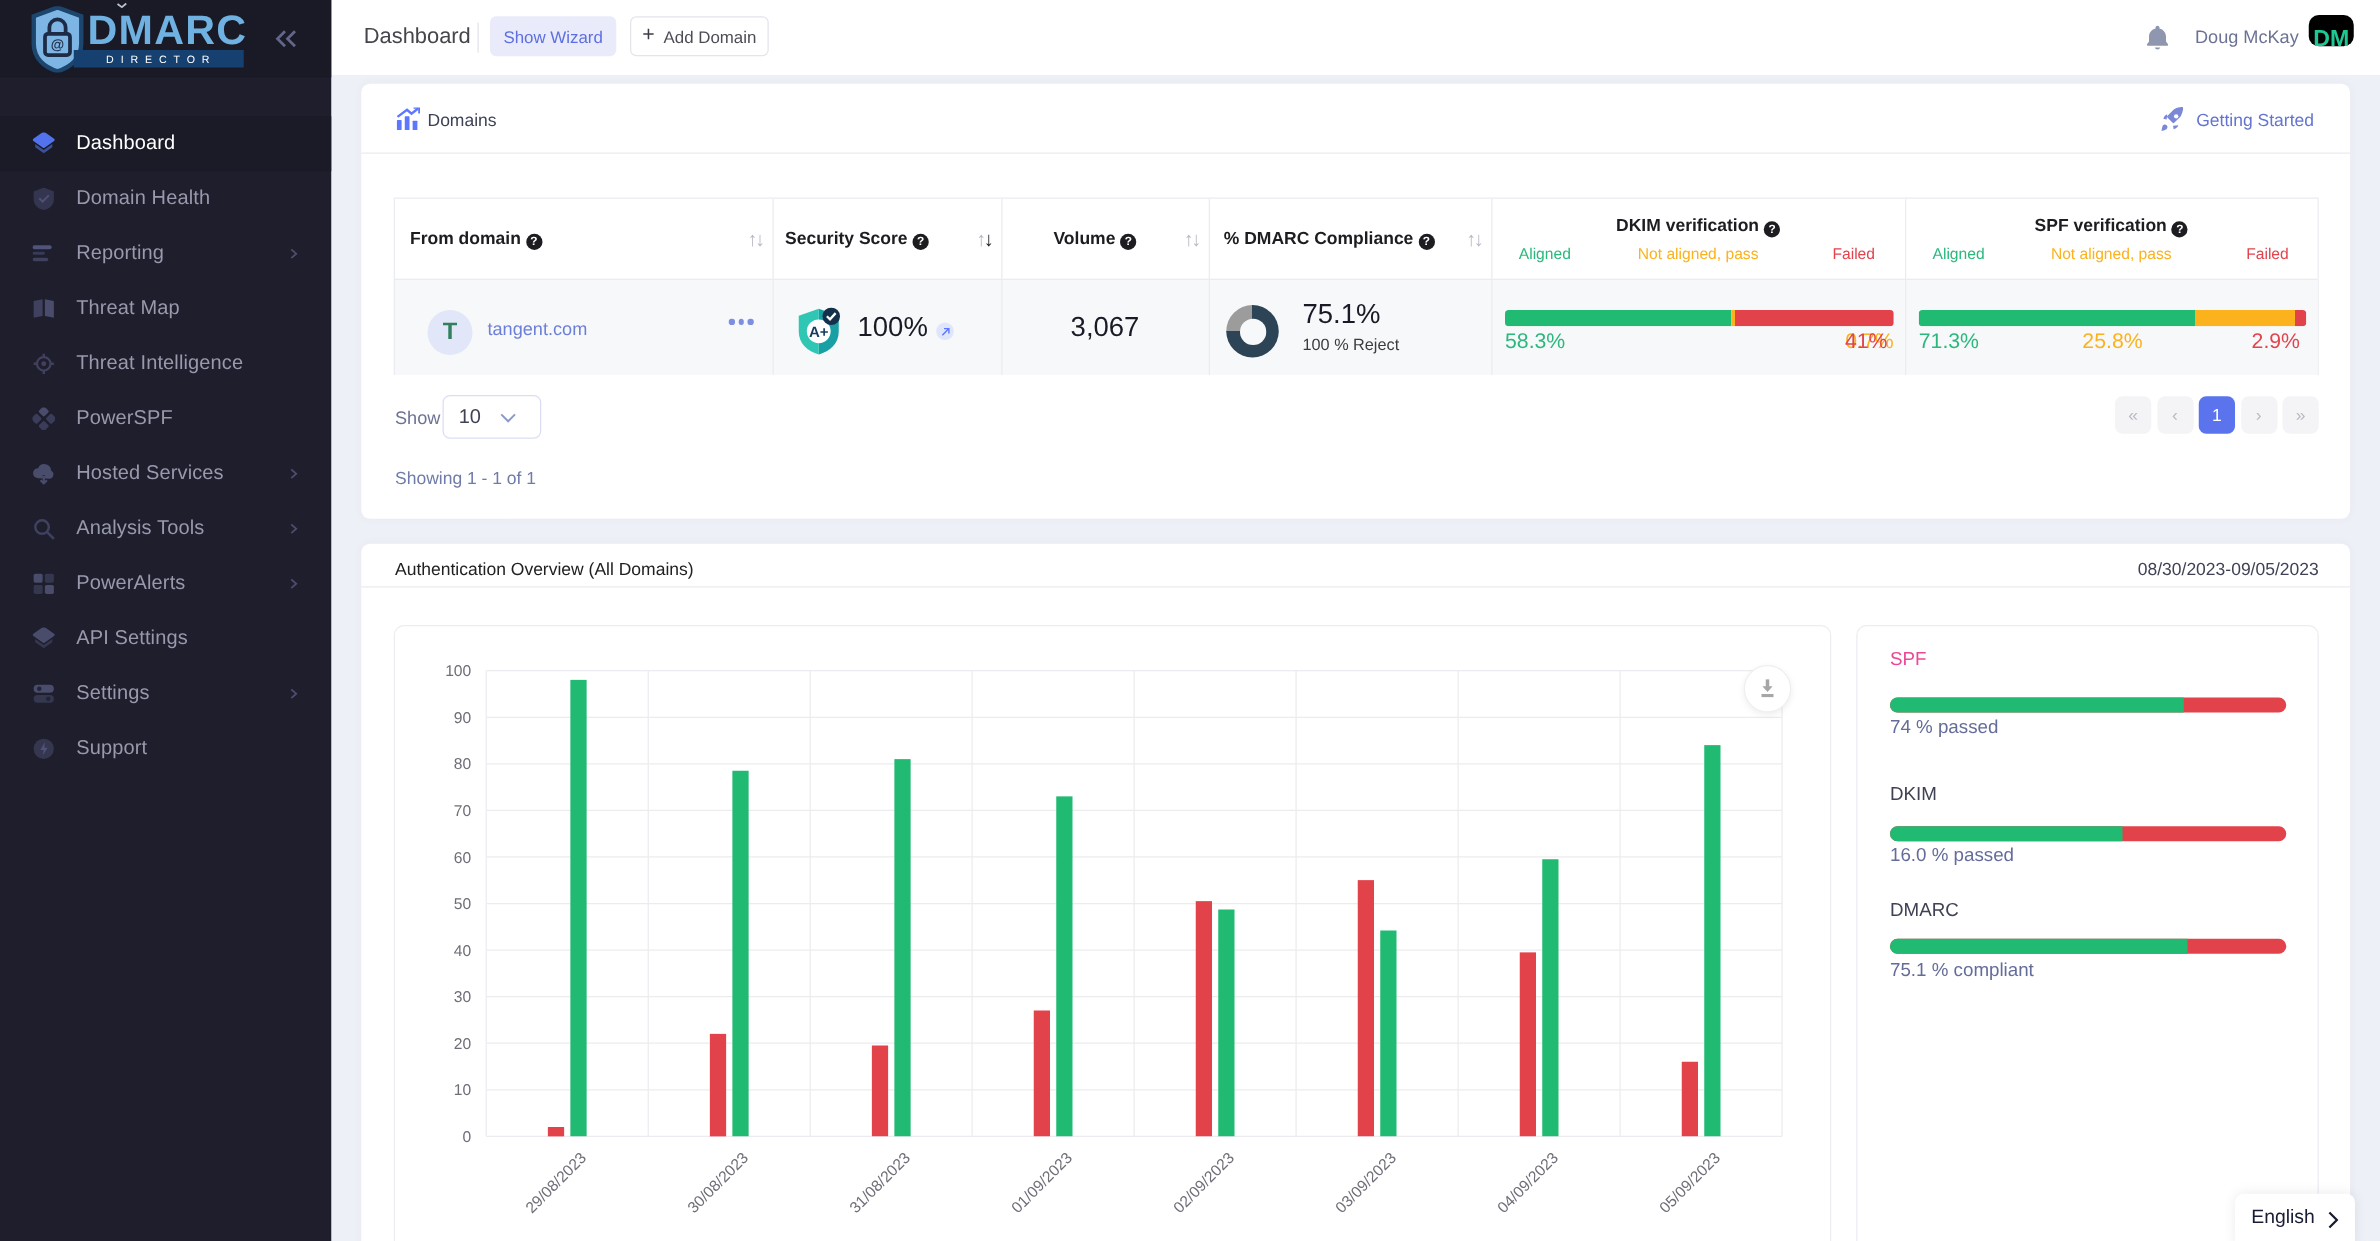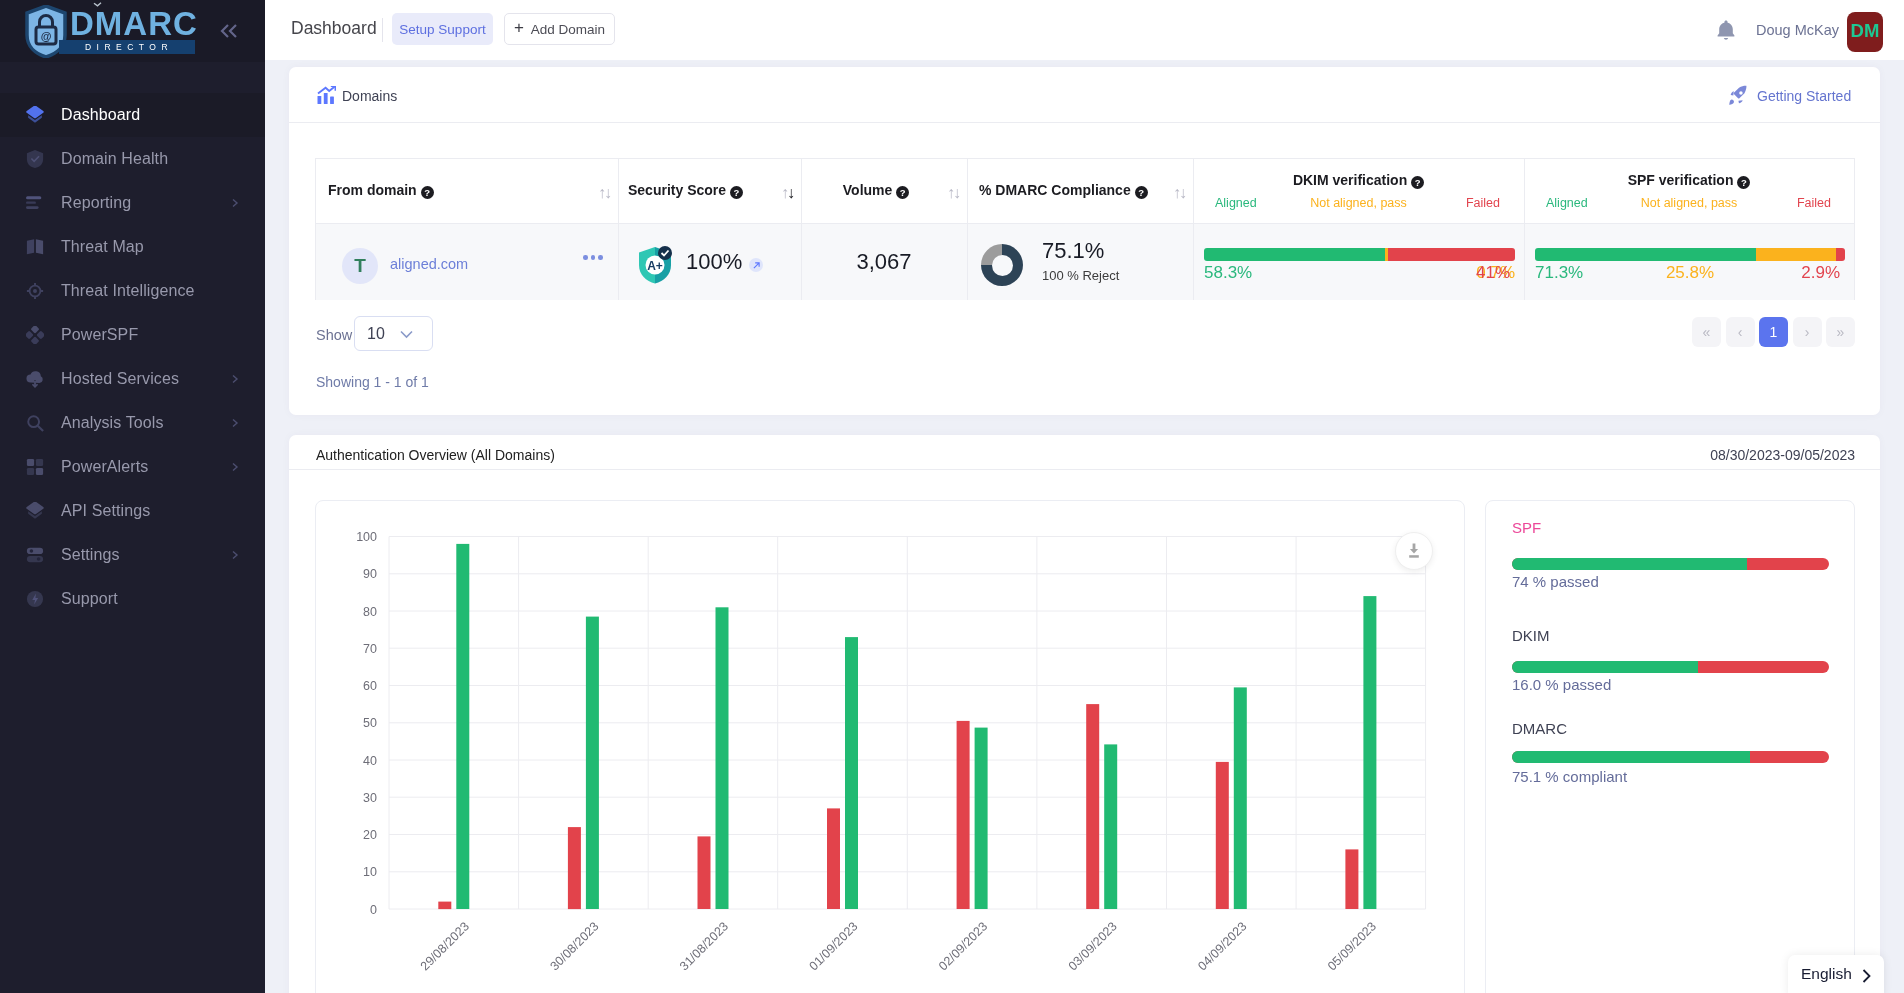--- a/index.html
+++ b/index.html
@@ -152,28 +152,28 @@
     <svg class="nav-icon" viewBox="0 0 20 20">
         <circle cx="10" cy="10" r="9" fill="#35374f"></circle>
         <path d="M11 4 L7 11 H10 L9 16 L13.5 9 H10.5 Z" fill="#50527a"></path>
       </svg>
     <span class="nav-text">Support</span>
   </div>
 </div>
 <div id="topbar">
   <div class="abs" style="left:26px; top:18px; font-size:17.5px; font-weight:500; color:#45454b;">Dashboard</div>
   <div class="abs" style="left:117px; top:18px; width:1px; height:24px; background:#e4e4ec;"></div>
-  <div class="btn" style="left:127px; top:13px; width:101px; height:32px; background:#e9ebfa; color:#5d6fe0;">Setup Support</div>
+  <div class="btn" style="left:127px; top:13px; width:101px; height:32px; background:#e9ebfa; color:#5d6fe0;">Show Wizard</div>
   <div class="btn" style="left:239px; top:13px; width:111px; height:32px; background:#fff; border:1px solid #e4e4ec; color:#4c4c55;"><span style="font-size:17px; margin-right:7px; color:#3c3c44; font-weight:500; margin-top:-2px;">+</span>Add Domain</div>
   <svg class="abs" style="left:1452px; top:20px;" width="18" height="20" viewBox="0 0 18 20">
     <path d="M9 0.5 C9.9 0.5 10.6 1.2 10.6 2.1 V2.7 C13.6 3.4 15.8 6 15.8 9.2 V13.2 L17.4 15.4 C17.7 15.9 17.4 16.6 16.8 16.6 H1.2 C0.6 16.6 0.3 15.9 0.6 15.4 L2.2 13.2 V9.2 C2.2 6 4.4 3.4 7.4 2.7 V2.1 C7.4 1.2 8.1 0.5 9 0.5 Z" fill="#8f96b0"></path>
     <path d="M6.8 18 A2.3 2.3 0 0 0 11.2 18 Z" fill="#8f96b0"></path>
   </svg>
   <div class="abs" style="left:1424px; top:22px; width:150px; text-align:right; font-size:14.5px; color:#6c7293;">Doug McKay</div>
-  <div class="abs" style="left:1582px; top:12px; width:36px; height:40px; background:#7f1d1d; border-radius:8px; color:#1dc894; font-size:18.5px; font-weight:bold; text-align:center; line-height:38px;">DM</div>
+  <div class="abs" style="left:1582px; top:12px; width:36px; height:25px; background:#000000; border-radius:8px; color:#1dc894; font-size:18.5px; font-weight:bold; text-align:center; line-height:38px;">DM</div>
 </div>
 <div id="card1" class="card" style="left:289px; top:67px; width:1591px; height:348px;">
   <svg class="abs" style="left:28px; top:19px;" width="19" height="18" viewBox="0 0 19 18">
     <rect x="0.5" y="10" width="3.8" height="8" rx="0.5" fill="#5d78ff"></rect>
     <rect x="6.8" y="7" width="3.8" height="11" rx="0.5" fill="#5d78ff"></rect>
     <rect x="13.1" y="10.5" width="3.8" height="7.5" rx="0.5" fill="#5d78ff"></rect>
     <path d="M1 7.5 L8.6 1.8 L12.2 5 L17.5 0.8" fill="none" stroke="#5d78ff" stroke-width="1.9"></path>
     <path d="M13.8 0 H18.5 V4.7" fill="none" stroke="#5d78ff" stroke-width="1.9"></path>
   </svg>
   <div class="abs" style="left:53px; top:21px; font-size:14px; font-weight:500; color:#3f4254;">Domains</div>
@@ -207,21 +207,21 @@
     <div class="abs" style="left:877px; top:13px; width:331px; text-align:center; font-size:14px; font-weight:600; color:#1c1c21;">DKIM verification <span class="help">?</span></div>
     <div class="abs" style="left:899px; top:37px; font-size:12.5px; color:#2ab87d;">Aligned</div>
     <div class="abs" style="left:877px; top:37px; width:331px; text-align:center; font-size:12.5px; color:#fbb21d;">Not aligned, pass</div>
     <div class="abs" style="left:1124px; top:37px; width:60px; text-align:right; font-size:12.5px; color:#e2444e;">Failed</div>
     <div class="abs" style="left:1208px; top:13px; width:330px; text-align:center; font-size:14px; font-weight:600; color:#1c1c21;">SPF verification <span class="help">?</span></div>
     <div class="abs" style="left:1230px; top:37px; font-size:12.5px; color:#2ab87d;">Aligned</div>
     <div class="abs" style="left:1208px; top:37px; width:330px; text-align:center; font-size:12.5px; color:#fbb21d;">Not aligned, pass</div>
     <div class="abs" style="left:1455px; top:37px; width:60px; text-align:right; font-size:12.5px; color:#e2444e;">Failed</div>
 
     <div class="abs" style="left:26px; top:89px; width:36px; height:36px; border-radius:50%; background:#e2e6f9; color:#317f5d; font-size:19px; font-weight:bold; text-align:center; line-height:36px;">T</div>
-    <div class="abs" style="left:74px; top:97px; font-size:14.5px; color:#6c7fd8;">aligned.com</div>
+    <div class="abs" style="left:74px; top:97px; font-size:14.5px; color:#6c7fd8;">tangent.com</div>
     <div class="abs" style="left:267px; top:96px; width:4.5px; height:4.5px; border-radius:50%; background:#7c8fe0;"></div>
     <div class="abs" style="left:274.5px; top:96px; width:4.5px; height:4.5px; border-radius:50%; background:#7c8fe0;"></div>
     <div class="abs" style="left:282px; top:96px; width:4.5px; height:4.5px; border-radius:50%; background:#7c8fe0;"></div>
 
     <svg class="abs" style="left:322px; top:87px;" width="34" height="38" viewBox="0 0 34 38">
       <path d="M17 1 L33 6.5 V19 C33 29 26 35 17 37.5 V1 Z" fill="#18a0a5"></path>
       <path d="M17 1 L1 6.5 V19 C1 29 8 35 17 37.5 V1 Z" fill="#2fc7b4"></path>
       <circle cx="17" cy="19" r="9.5" fill="#ffffff"></circle>
       <text x="17" y="23.5" font-size="12" font-weight="bold" fill="#173c63" text-anchor="middle">A+</text>
       <circle cx="27" cy="7" r="7" fill="#15304b"></circle>

